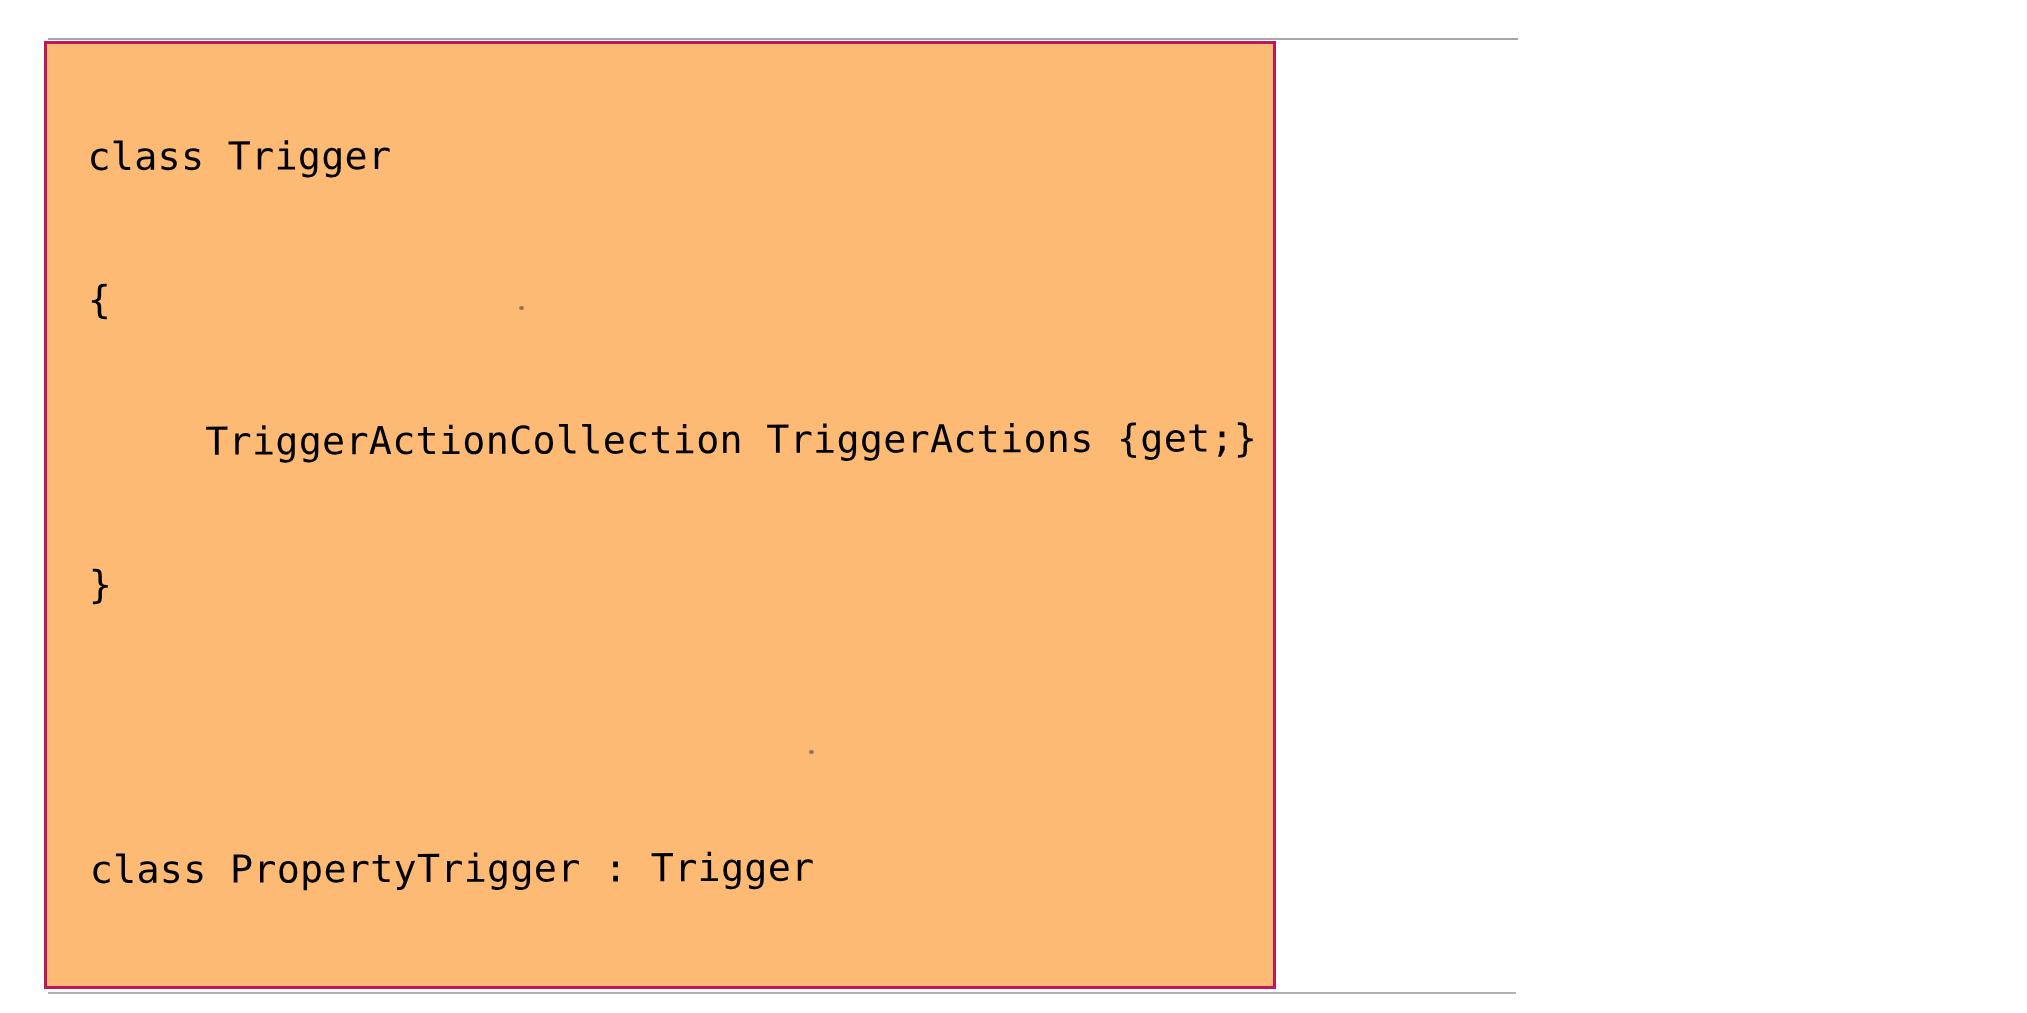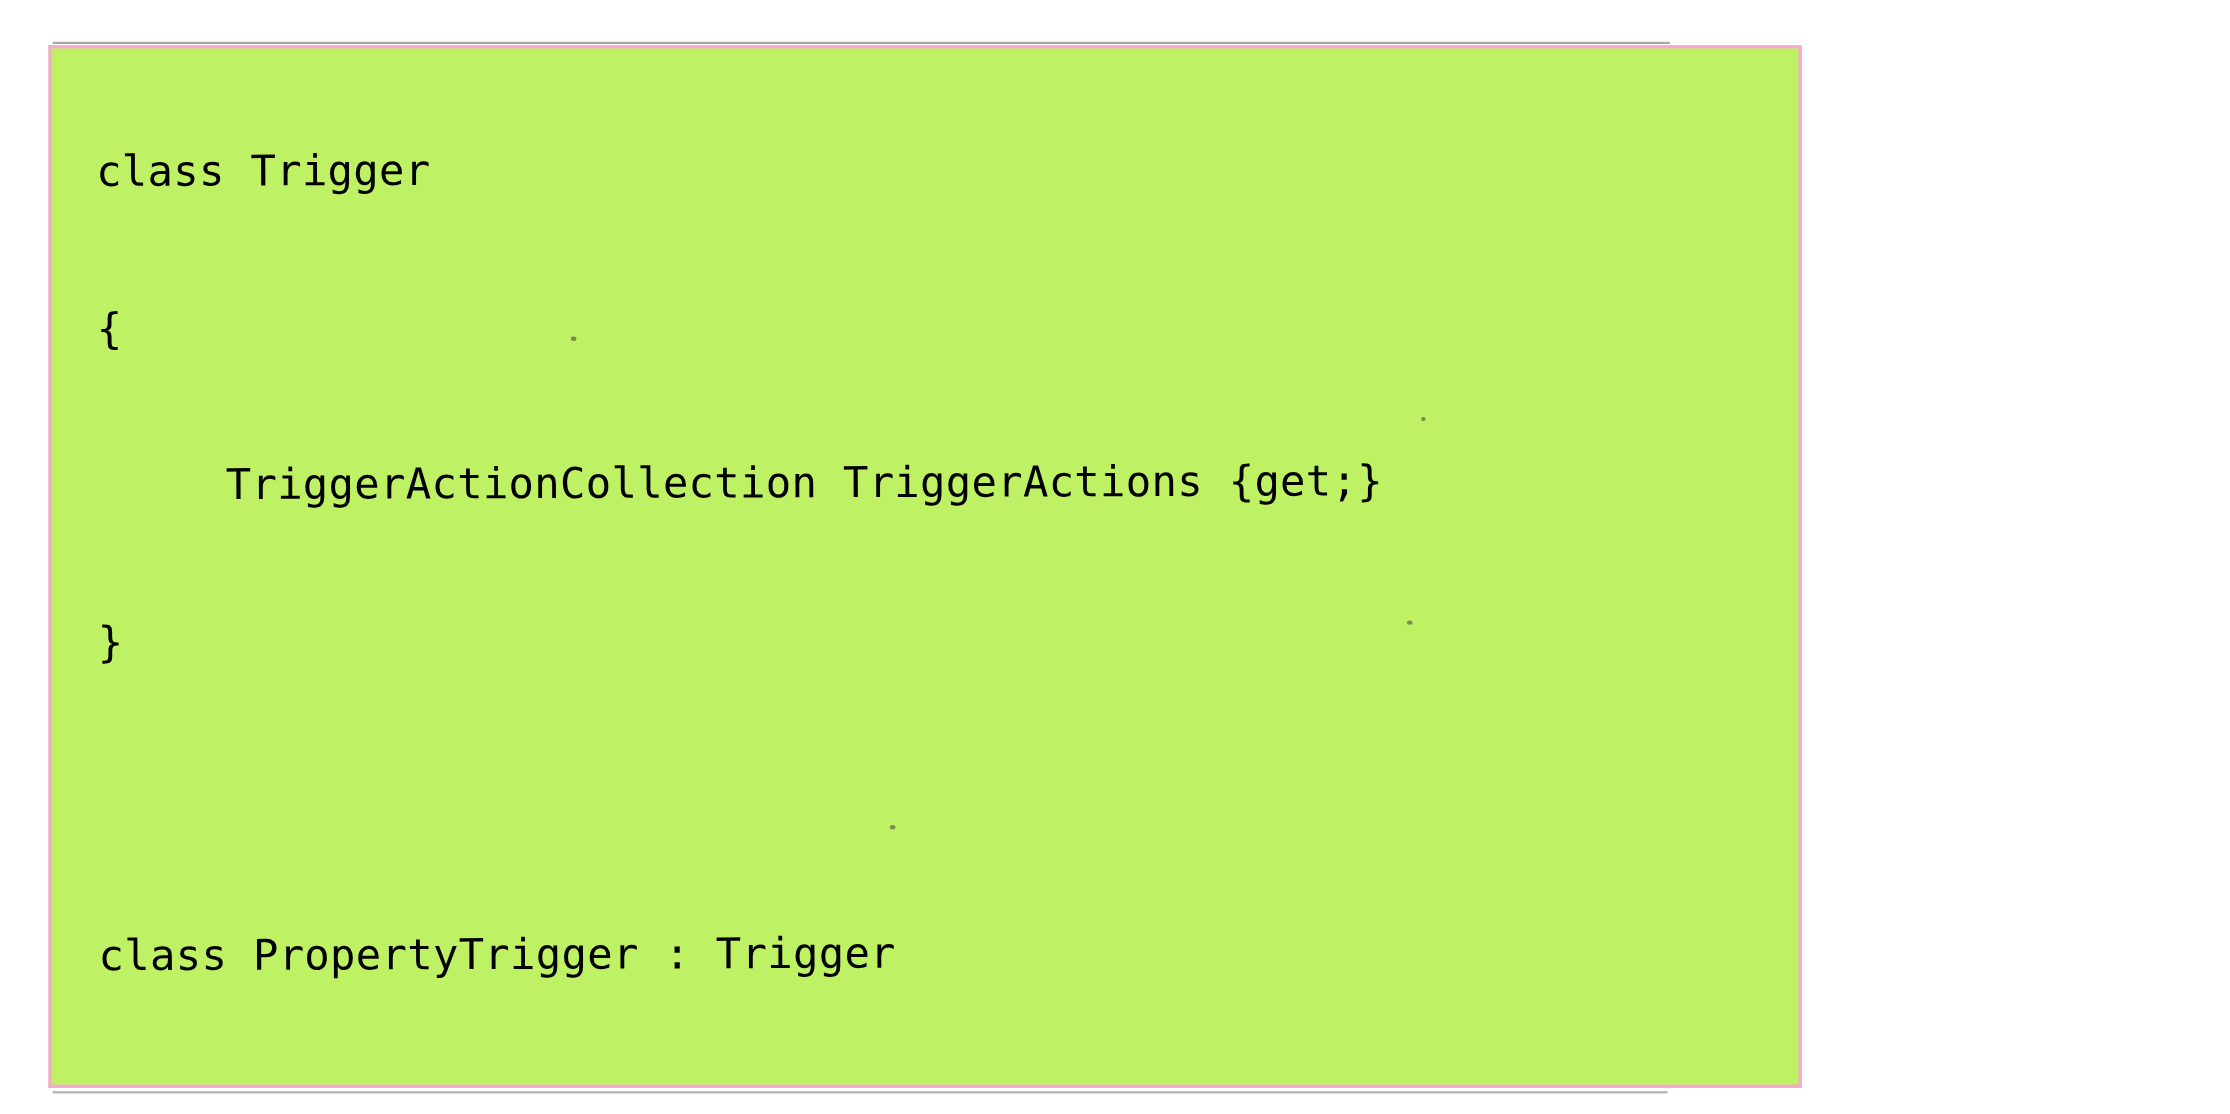--- a/index.html
+++ b/index.html
@@ -20,25 +20,25 @@
     width: 2027px;
     height: 1013px;
     background: #ffffff;
   }
 
   
   #code-figure-box {
     position: absolute;
     left: 44px;
     top: 41px;
-    width: 1594px;
+    width: 1232px;
     height: 948px;
     box-sizing: border-box;
-    border: 3px solid #f9a8d4;
-    background: #bef264;
+    border: 3px solid #be185d;
+    background: #fdba74;
     overflow: hidden;
   }
 
   
   #code-listing {
     position: absolute;
     left: 40px;
     top: -6px;
     width: 1460px;
     font-family: "DejaVu Sans Mono", "Liberation Mono", monospace;

